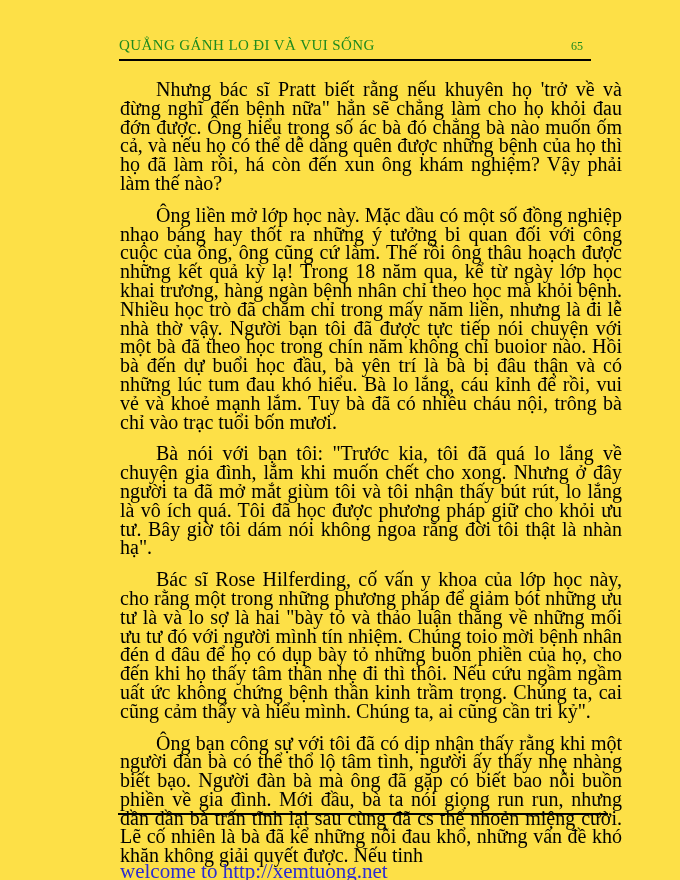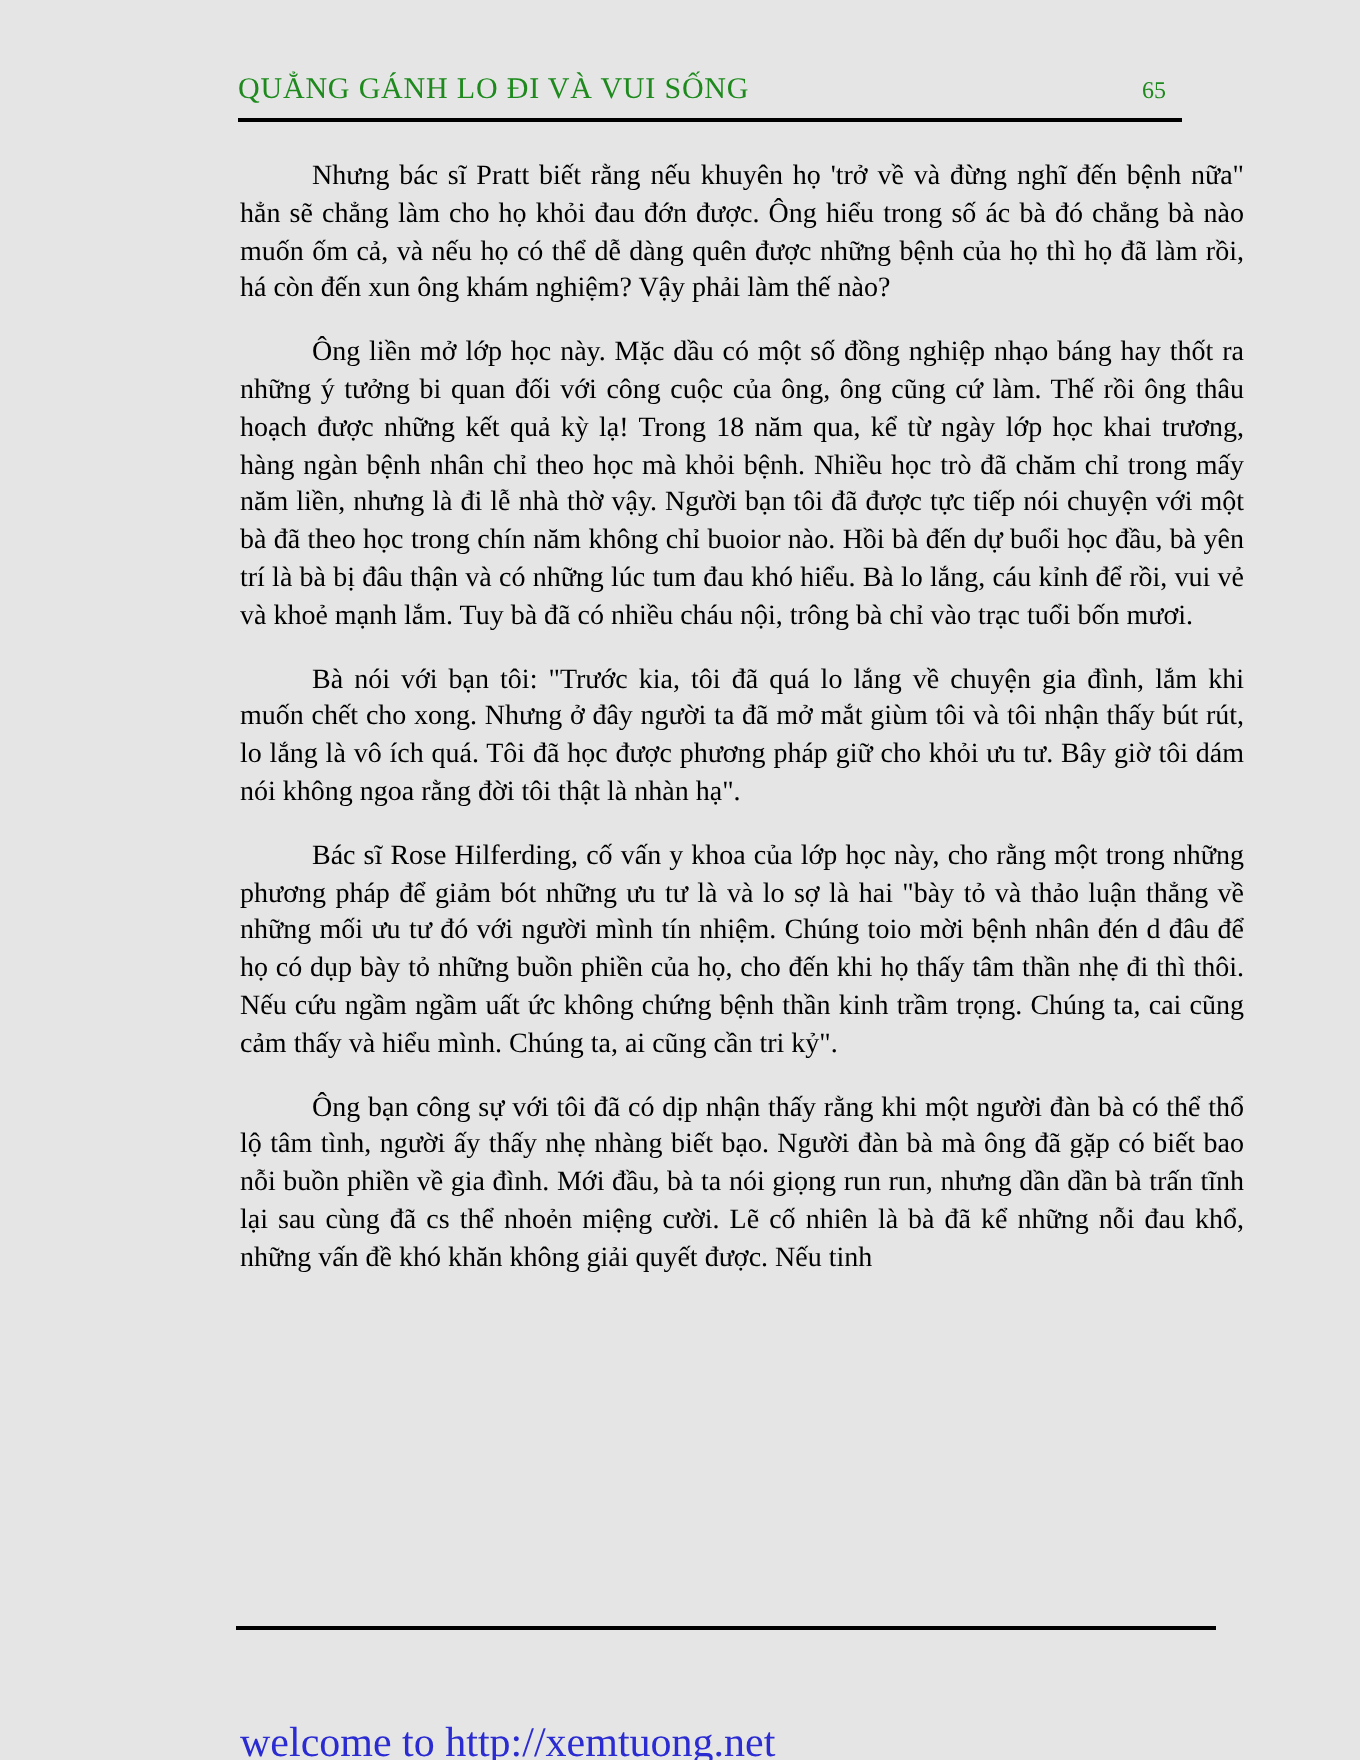--- a/index.html
+++ b/index.html
@@ -4,21 +4,21 @@
 <style>
   html, body {
     margin: 0;
     padding: 0;
     background: #ffffff;
   }
   .page {
     position: relative;
     width: 680px;
     height: 880px;
-    background: #e5e5e5;
+    background: #fde047;
     font-family: "Liberation Serif", "DejaVu Serif", serif;
     overflow: hidden;
   }
   .header {
     position: absolute;
     left: 119px;
     top: 37px;
     width: 472px;
     display: flex;
     justify-content: space-between;
@@ -35,21 +35,21 @@
   .page-number {
     font-size: 12px;
     padding-right: 8px;
   }
   .content {
     position: absolute;
     left: 120px;
     top: 80px;
     width: 502px;
     color: #000000;
-    font-size: 14px;
+    font-size: 20px;
     line-height: 18.8px;
     text-align: justify;
   }
   .content p {
     margin: 0 0 13px 0;
     text-indent: 36px;
   }
   .footer-rule {
     position: absolute;
     left: 118px;

